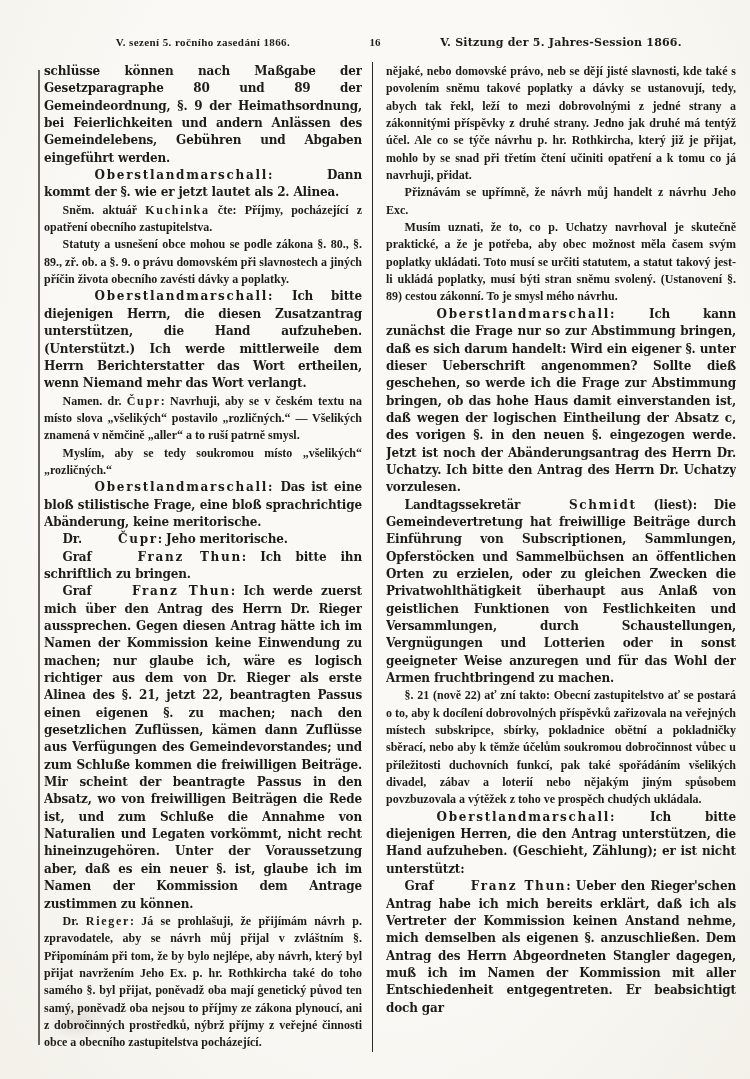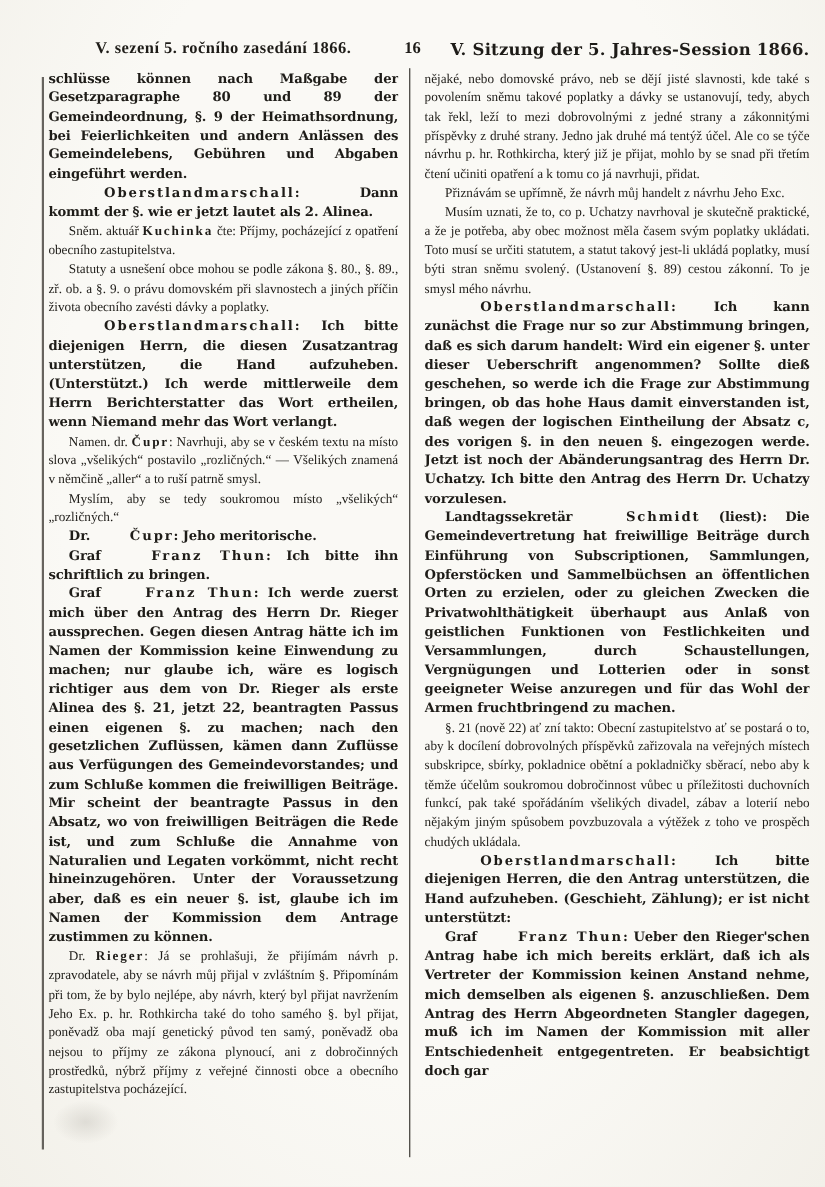--- a/index.html
+++ b/index.html
@@ -11,39 +11,39 @@
   }
   .page {
     position: absolute; left: 0; top: 0;
     width: 750px; height: 1079px;
     background: radial-gradient(ellipse at 50% 40%, #faf9f5 60%, #f2f0e9 100%);
     color: #1e1c18;
   }
   
   .hdr-left, .hdr-num, .hdr-right {
     position: absolute; top: 36px;
-    font-size: 15px; font-weight: 700;
+    font-size: 11px; font-weight: 700;
     white-space: nowrap; text-align: center;
   }
   .hdr-left  { left: 44px;  width: 318px; font-family: "Liberation Serif", serif; letter-spacing: .4px; }
   .hdr-num   { left: 362px; width: 26px;  font-family: "Liberation Serif", serif; }
-  .hdr-right { left: 386px; width: 350px; font-family: "DejaVu Serif", serif; letter-spacing: .2px; text-align: right; }
+  .hdr-right { left: 386px; width: 350px; font-family: "DejaVu Serif", serif; letter-spacing: .2px; }
   
   .col {
     position: absolute; top: 63px; height: 1010px;
     overflow: hidden;
     font-size: 12px; line-height: 17.35px;
   }
   .col-left  { left: 44px;  width: 318px; }
   .col-right { left: 386px; width: 350px; }
   .para { margin: 0; text-align: justify; }
   .para.indent { text-indent: 1.55em; }
   .run { white-space: normal; }
   .g    { font-family: "DejaVu Serif", serif; font-weight: 700; letter-spacing: -0.15px; }
-  .c    { font-family: "Liberation Serif", serif; font-weight: 400; }
+  .c    { font-family: "Liberation Serif", serif; font-weight: 700; }
   .g-sp { font-family: "DejaVu Serif", serif; font-weight: 700; letter-spacing: 1.7px; margin-left: 32px; }
   .c-sp { font-family: "Liberation Serif", serif; font-weight: 700; letter-spacing: 1.7px; }
   
   .divider {
     position: absolute; left: 372px; top: 62px;
     width: 1px; height: 990px; background: #2b2923;
   }
   .gutter-line {
     position: absolute; left: 38px; top: 70px;
     width: 2px; height: 975px; background: #35322c; opacity: .75;
@@ -67,20 +67,21 @@
   <div class="smudge"></div>
 
   <div class="col col-left" id="left-col">
       <p class="para"><span class="run g">schlüsse können nach Maßgabe der Gesetzparagraphe 80 und 89 der Gemeindeordnung, §. 9 der Heimathsordnung, bei Feierlichkeiten und andern Anlässen des Gemeindelebens, Gebühren und Abgaben eingeführt werden.</span></p>
       <p class="para indent"><span class="run g-sp">Oberstlandmarschall:</span><span class="run g"> Dann kommt der §. wie er jetzt lautet als 2. Alinea.</span></p>
       <p class="para indent"><span class="run c">Sněm. aktuář </span><span class="run c-sp">Kuchinka</span><span class="run c"> čte: Příjmy, pocházející z opatření obecního zastupitelstva.</span></p>
       <p class="para indent"><span class="run c">Statuty a usnešení obce mohou se podle zákona §. 80., §. 89., zř. ob. a §. 9. o právu domovském při slavnostech a jiných příčin života obecního zavésti dávky a poplatky.</span></p>
       <p class="para indent"><span class="run g-sp">Oberstlandmarschall:</span><span class="run g"> Ich bitte diejenigen Herrn, die diesen Zusatzantrag unterstützen, die Hand aufzuheben. (Unterstützt.) Ich werde mittlerweile dem Herrn Berichterstatter das Wort ertheilen, wenn Niemand mehr das Wort verlangt.</span></p>
       <p class="para indent"><span class="run c">Namen. dr. </span><span class="run c-sp">Čupr</span><span class="run c">: Navrhuji, aby se v českém textu na místo slova „všelikých“ postavilo „rozličných.“ — Všelikých znamená v němčině „aller“ a to ruší patrně smysl.</span></p>
       <p class="para indent"><span class="run c">Myslím, aby se tedy soukromou místo „všelikých“ „rozličných.“</span></p>
+      <p class="para indent"><span class="run g-sp">Oberstlandmarschall:</span><span class="run g"> Das ist eine bloß stilistische Frage, eine bloß sprachrichtige Abänderung, keine meritorische.</span></p>
       <p class="para indent"><span class="run g">Dr. </span><span class="run g-sp">Čupr</span><span class="run g">: Jeho meritorische.</span></p>
       <p class="para indent"><span class="run g">Graf </span><span class="run g-sp">Franz Thun</span><span class="run g">: Ich bitte ihn schriftlich zu bringen.</span></p>
       <p class="para indent"><span class="run g">Graf </span><span class="run g-sp">Franz Thun</span><span class="run g">: Ich werde zuerst mich über den Antrag des Herrn Dr. Rieger aussprechen. Gegen diesen Antrag hätte ich im Namen der Kommission keine Einwendung zu machen; nur glaube ich, wäre es logisch richtiger aus dem von Dr. Rieger als erste Alinea des §. 21, jetzt 22, beantragten Passus einen eigenen §. zu machen; nach den gesetzlichen Zuflüssen, kämen dann Zuflüsse aus Verfügungen des Gemeindevorstandes; und zum Schluße kommen die freiwilligen Beiträge. Mir scheint der beantragte Passus in den Absatz, wo von freiwilligen Beiträgen die Rede ist, und zum Schluße die Annahme von Naturalien und Legaten vorkömmt, nicht recht hineinzugehören. Unter der Voraussetzung aber, daß es ein neuer §. ist, glaube ich im Namen der Kommission dem Antrage zustimmen zu können.</span></p>
       <p class="para indent"><span class="run c">Dr. </span><span class="run c-sp">Rieger</span><span class="run c">: Já se prohlašuji, že přijímám návrh p. zpravodatele, aby se návrh můj přijal v zvláštním §. Připomínám při tom, že by bylo nejlépe, aby návrh, který byl přijat navržením Jeho Ex. p. hr. Rothkircha také do toho samého §. byl přijat, poněvadž oba mají genetický původ ten samý, poněvadž oba nejsou to příjmy ze zákona plynoucí, ani z dobročinných prostředků, nýbrž příjmy z veřejné činnosti obce a obecního zastupitelstva pocházející.</span></p>
     </div>
   <div class="col col-right" id="right-col">
       <p class="para"><span class="run c">nějaké, nebo domovské právo, neb se dějí jisté slavnosti, kde také s povolením sněmu takové poplatky a dávky se ustanovují, tedy, abych tak řekl, leží to mezi dobrovolnými z jedné strany a zákonnitými příspěvky z druhé strany. Jedno jak druhé má tentýž účel. Ale co se týče návrhu p. hr. Rothkircha, který již je přijat, mohlo by se snad při třetím čtení učiniti opatření a k tomu co já navrhuji, přidat.</span></p>
       <p class="para indent"><span class="run c">Přiznávám se upřímně, že návrh můj handelt z návrhu Jeho Exc.</span></p>
       <p class="para indent"><span class="run c">Musím uznati, že to, co p. Uchatzy navrhoval je skutečně praktické, a že je potřeba, aby obec možnost měla časem svým poplatky ukládati. Toto musí se určiti statutem, a statut takový jest-li ukládá poplatky, musí býti stran sněmu svolený. (Ustanovení §. 89) cestou zákonní. To je smysl mého návrhu.</span></p>
       <p class="para indent"><span class="run g-sp">Oberstlandmarschall:</span><span class="run g"> Ich kann zunächst die Frage nur so zur Abstimmung bringen, daß es sich darum handelt: Wird ein eigener §. unter dieser Ueberschrift angenommen? Sollte dieß geschehen, so werde ich die Frage zur Abstimmung bringen, ob das hohe Haus damit einverstanden ist, daß wegen der logischen Eintheilung der Absatz c, des vorigen §. in den neuen §. eingezogen werde. Jetzt ist noch der Abänderungsantrag des Herrn Dr. Uchatzy. Ich bitte den Antrag des Herrn Dr. Uchatzy vorzulesen.</span></p>

